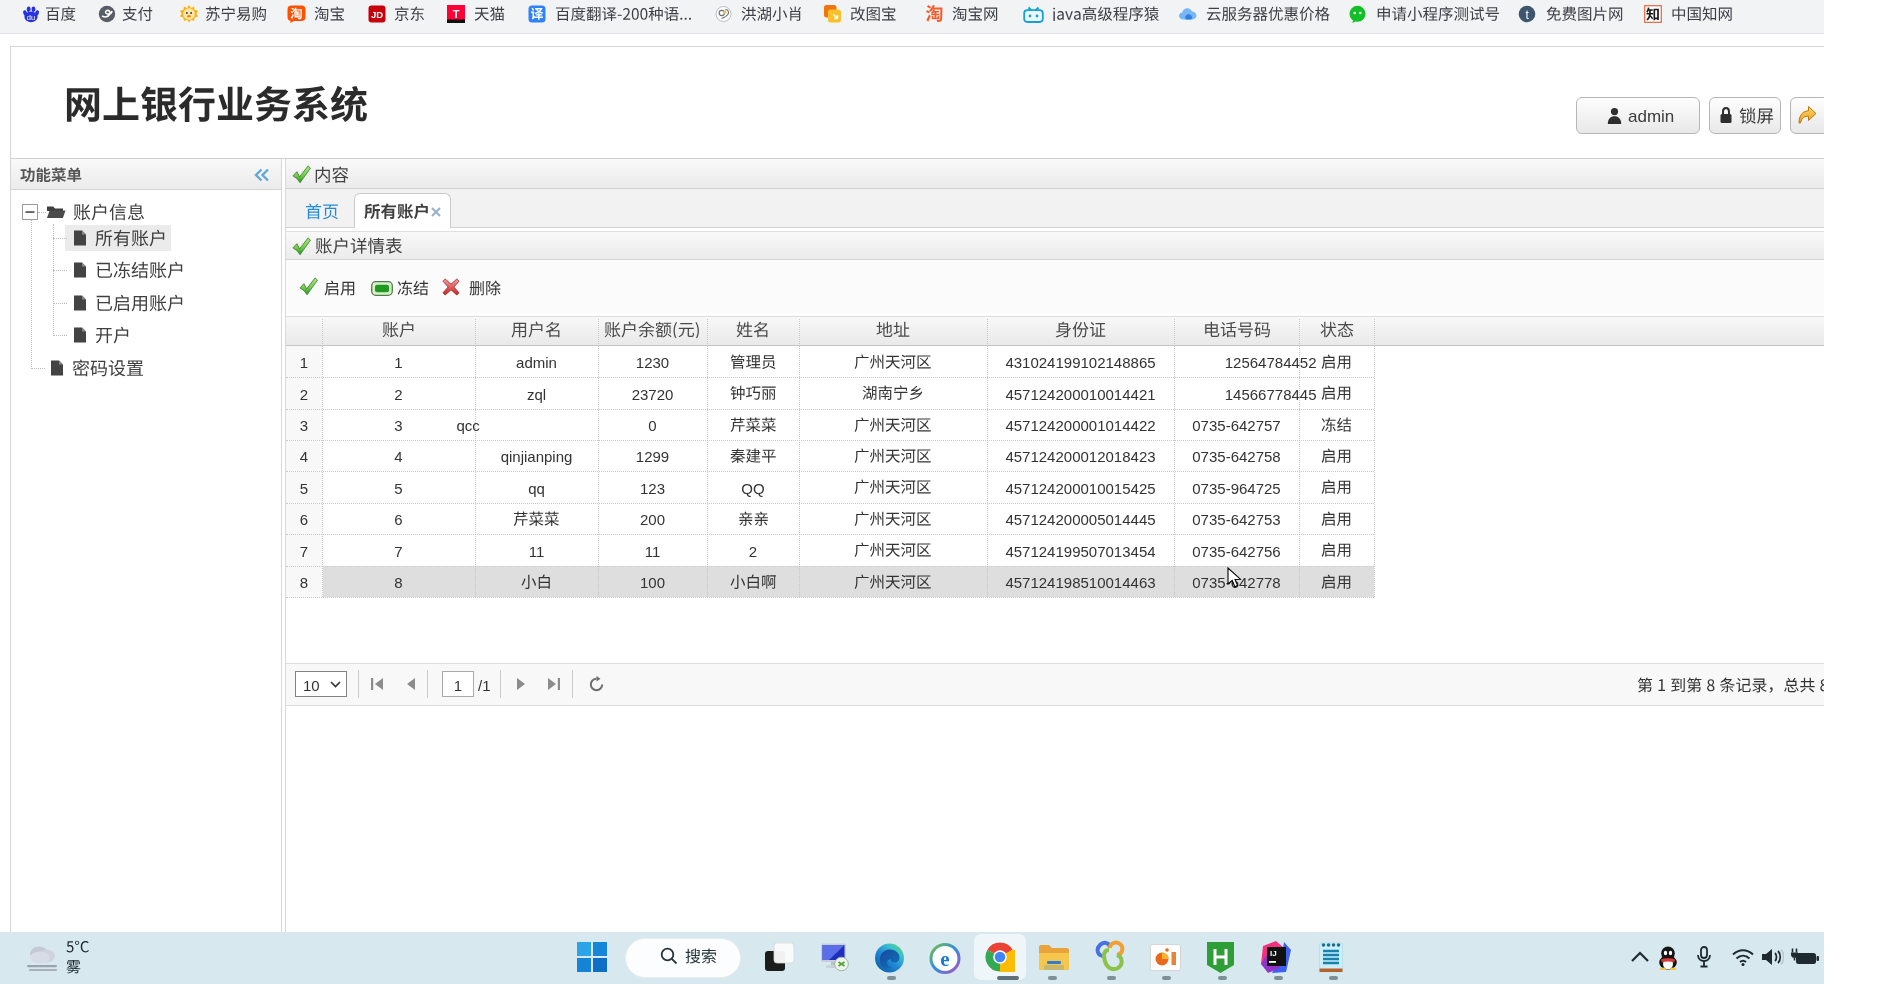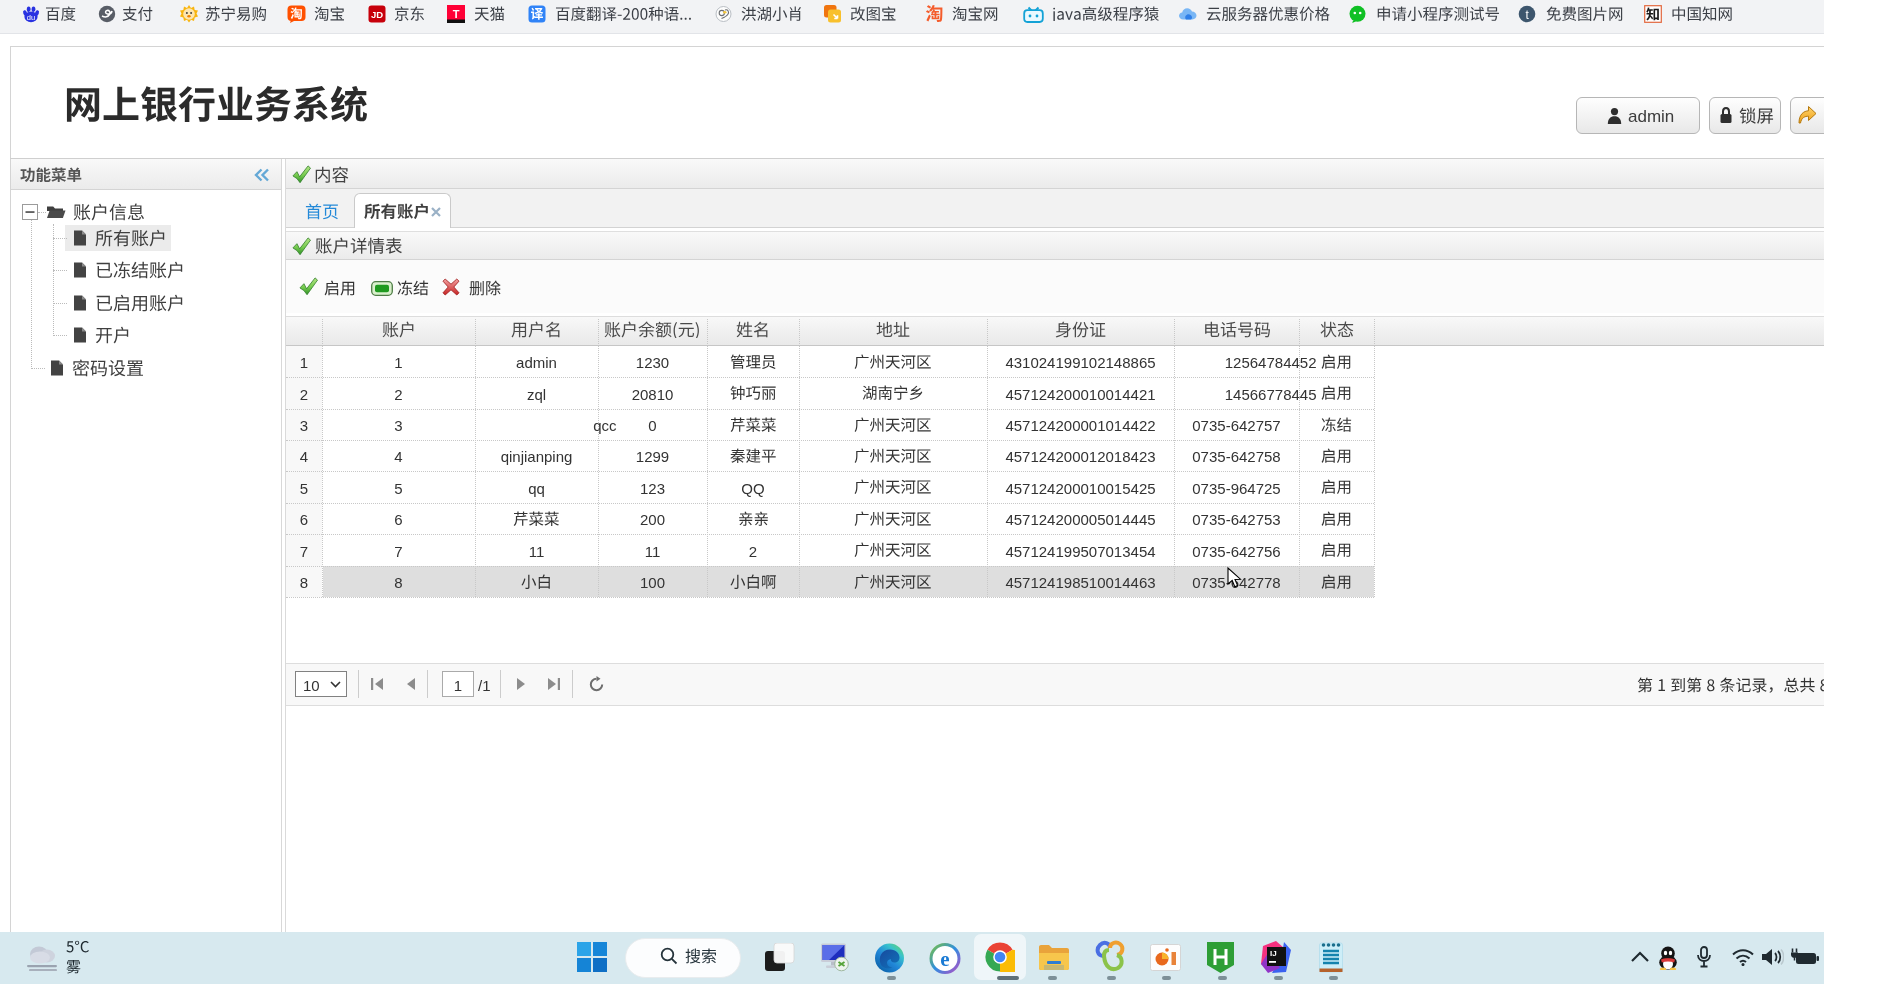--- a/index.html
+++ b/index.html
@@ -505,41 +505,41 @@
     </svg>
     <div class="num" style="left:1000.5px;top:354.0px;width:160px;text-align:center">431024199102148865</div>
     <div class="num" style="left:1156.5px;top:354.0px;width:160px;text-align:right">12564784452</div>
     <svg style="position:absolute;left:1321.0px;top:353.9px;" width="31.00" height="15.50" viewBox="0 0 2000 1000" fill="#333">
       <use href="#g84" x="0"></use>
       <use href="#g85" x="1000"></use>
     </svg>
     <div class="num" style="left:286px;top:385.5px;width:36px;text-align:center">2</div>
     <div class="num" style="left:318.5px;top:385.5px;width:160px;text-align:center">2</div>
     <div class="num" style="left:456.5px;top:385.5px;width:160px;text-align:center">zql</div>
-    <div class="num" style="left:572.5px;top:385.5px;width:160px;text-align:center">20810</div>
+    <div class="num" style="left:572.5px;top:385.5px;width:160px;text-align:center">23720</div>
     <svg style="position:absolute;left:729.8px;top:385.4px;" width="46.50" height="15.50" viewBox="0 0 3000 1000" fill="#333">
       <use href="#g127" x="0"></use>
       <use href="#g128" x="1000"></use>
       <use href="#g129" x="2000"></use>
     </svg>
     <svg style="position:absolute;left:862.0px;top:385.4px;" width="62.00" height="15.50" viewBox="0 0 4000 1000" fill="#333">
       <use href="#g25" x="0"></use>
       <use href="#g130" x="1000"></use>
       <use href="#g5" x="2000"></use>
       <use href="#g131" x="3000"></use>
     </svg>
     <div class="num" style="left:1000.5px;top:385.5px;width:160px;text-align:center">457124200010014421</div>
     <div class="num" style="left:1156.5px;top:385.5px;width:160px;text-align:right">14566778445</div>
     <svg style="position:absolute;left:1321.0px;top:385.4px;" width="31.00" height="15.50" viewBox="0 0 2000 1000" fill="#333">
       <use href="#g84" x="0"></use>
       <use href="#g85" x="1000"></use>
     </svg>
     <div class="num" style="left:286px;top:417.0px;width:36px;text-align:center">3</div>
     <div class="num" style="left:318.5px;top:417.0px;width:160px;text-align:center">3</div>
-    <div class="num" style="left:456.5px;top:417.0px;width:160px;text-align:right">qcc</div>
+    <div class="num" style="left:456.5px;top:417.0px;width:160px;text-align:left">qcc</div>
     <div class="num" style="left:572.5px;top:417.0px;width:160px;text-align:center">0</div>
     <svg style="position:absolute;left:729.8px;top:416.9px;" width="46.50" height="15.50" viewBox="0 0 3000 1000" fill="#333">
       <use href="#g132" x="0"></use>
       <use href="#g133" x="1000"></use>
       <use href="#g133" x="2000"></use>
     </svg>
     <svg style="position:absolute;left:854.2px;top:416.9px;" width="77.50" height="15.50" viewBox="0 0 5000 1000" fill="#333">
       <use href="#g123" x="0"></use>
       <use href="#g124" x="1000"></use>
       <use href="#g13" x="2000"></use>

